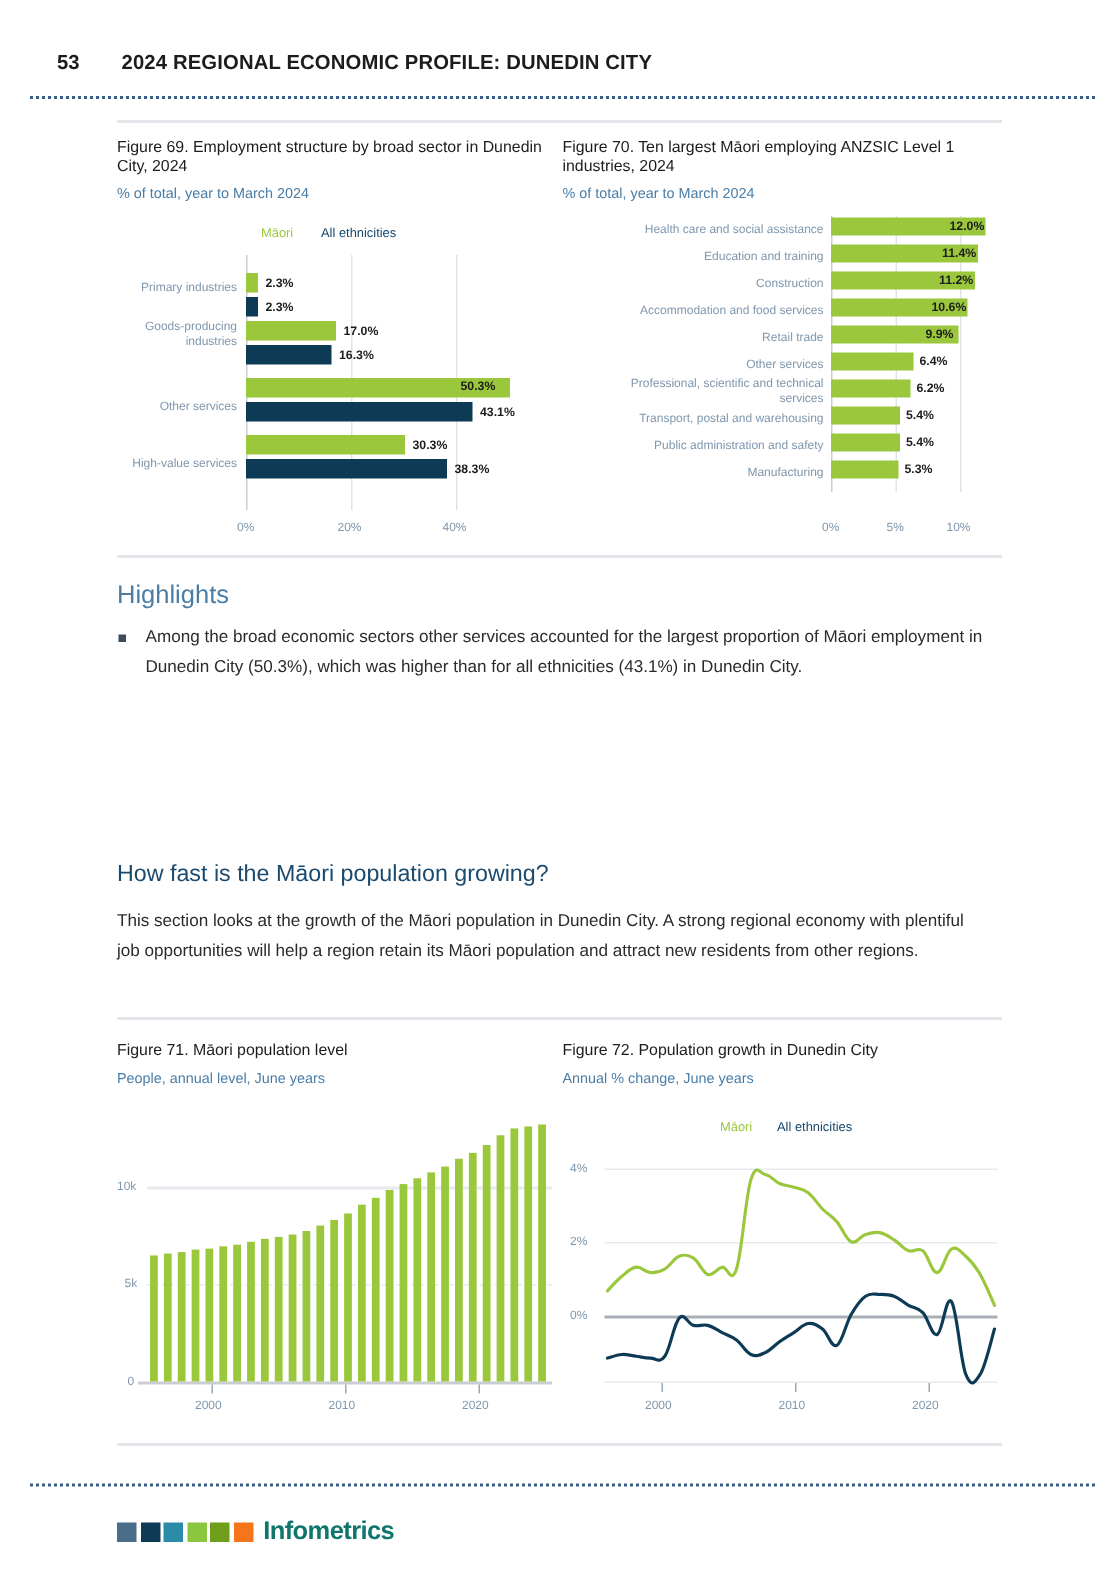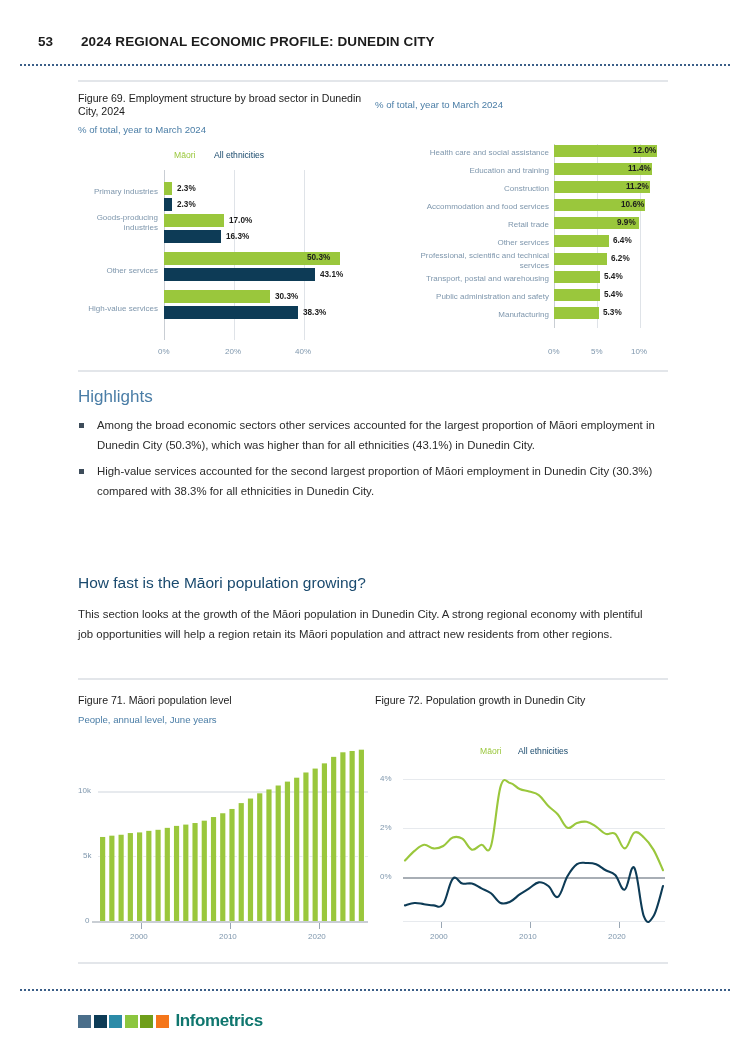--- a/index.html
+++ b/index.html
@@ -259,20 +259,21 @@
   <div class="val-label" style="left:197px; top:200px;">30.3%</div>
   <div class="bar" style="left:86px; top:214px; width:134px; height:13px; background:#0d3b56;"></div>
   <div class="val-label" style="left:225px; top:216px;">38.3%</div>
 
   <div class="axis-label" style="left:80px; top:255px;">0%</div>
   <div class="axis-label" style="left:147px; top:255px;">20%</div>
   <div class="axis-label" style="left:217px; top:255px;text-align:right;">40%</div>
 </div>
 
 <div class="figure" id="fig70" style="left:375px; top:92px; width:295px; height:262px;">
+  <div class="fig-title">Figure 70. Ten largest Māori employing ANZSIC Level 1 industries, 2024</div>
   <div class="fig-subtitle">% of total, year to March 2024</div>
 
   <div class="gridline-v" style="left:179px; top:52px; height:184px; background:#c9ced4;"></div>
   <div class="gridline-v" style="left:222px; top:52px; height:184px;"></div>
   <div class="gridline-v" style="left:265px; top:52px; height:184px;"></div>
 
   <div class="cat-label" style="left:22px; top:56px; width:152px;">Health care and social assistance</div>
   <div class="bar" style="left:179px; top:53px; width:103px; height:12px; background:#9ac73c;"></div>
   <div class="val-label" style="left:258px; top:54px;">12.0%</div>
 
@@ -315,21 +316,20 @@
   <div class="axis-label" style="left:173px; top:255px;">0%</div>
   <div class="axis-label" style="left:216px; top:255px;">5%</div>
   <div class="axis-label" style="left:256px; top:255px;">10%</div>
 </div>
 
 <div class="section-rule" style="top:370px;"></div>
 
 <h2 class="sec-head" id="highlights-heading">Highlights</h2>
 <ul id="highlights-list">
   <li>Among the broad economic sectors other services accounted for the largest proportion of Māori employment in Dunedin City (50.3%), which was higher than for all ethnicities (43.1%) in Dunedin City.</li>
-  <li>High-value services accounted for the second largest proportion of Māori employment in Dunedin City (30.3%) compared with 38.3% for all ethnicities in Dunedin City.</li>
 </ul>
 
 <h2 class="sec-head" id="growth-heading">How fast is the Māori population growing?</h2>
 <p id="growth-paragraph">This section looks at the growth of the Māori population in Dunedin City. A strong regional economy with plentiful job opportunities will help a region retain its Māori population and attract new residents from other regions.</p>
 
 <div class="section-rule" style="top:678px;"></div>
 
 <div class="figure" id="fig71" style="left:78px; top:694px; width:290px; height:258px;">
   <div class="fig-title">Figure 71. Māori population level</div>
   <div class="fig-subtitle">People, annual level, June years</div>
@@ -377,20 +377,21 @@
   <div class="tick-v" style="left:63px; top:229px; height:6px;"></div>
   <div class="tick-v" style="left:152px; top:229px; height:6px;"></div>
   <div class="tick-v" style="left:241px; top:229px; height:6px;"></div>
   <div class="axis-label" style="left:52px; top:238px;">2000</div>
   <div class="axis-label" style="left:141px; top:238px;">2010</div>
   <div class="axis-label" style="left:230px; top:238px;">2020</div>
 </div>
 
 <div class="figure" id="fig72" style="left:375px; top:694px; width:295px; height:258px;">
   <div class="fig-title">Figure 72. Population growth in Dunedin City</div>
+  <div class="fig-subtitle">Annual % change, June years</div>
 
   <div class="legend legend-maori" style="left:105px; top:52px;">Māori</div>
   <div class="legend legend-all" style="left:143px; top:52px;">All ethnicities</div>
 
   <div class="gridline-h" style="left:28px; top:85px; width:262px;"></div>
   <div class="gridline-h" style="left:28px; top:134px; width:262px;"></div>
   <div class="gridline-h" style="left:28px; top:183px; width:262px; height:2px; background:#a8aeb5;"></div>
   <div class="gridline-h" style="left:28px; top:227px; width:262px;"></div>
 
   <div class="axis-label" style="left:5px; top:80px;">4%</div>

